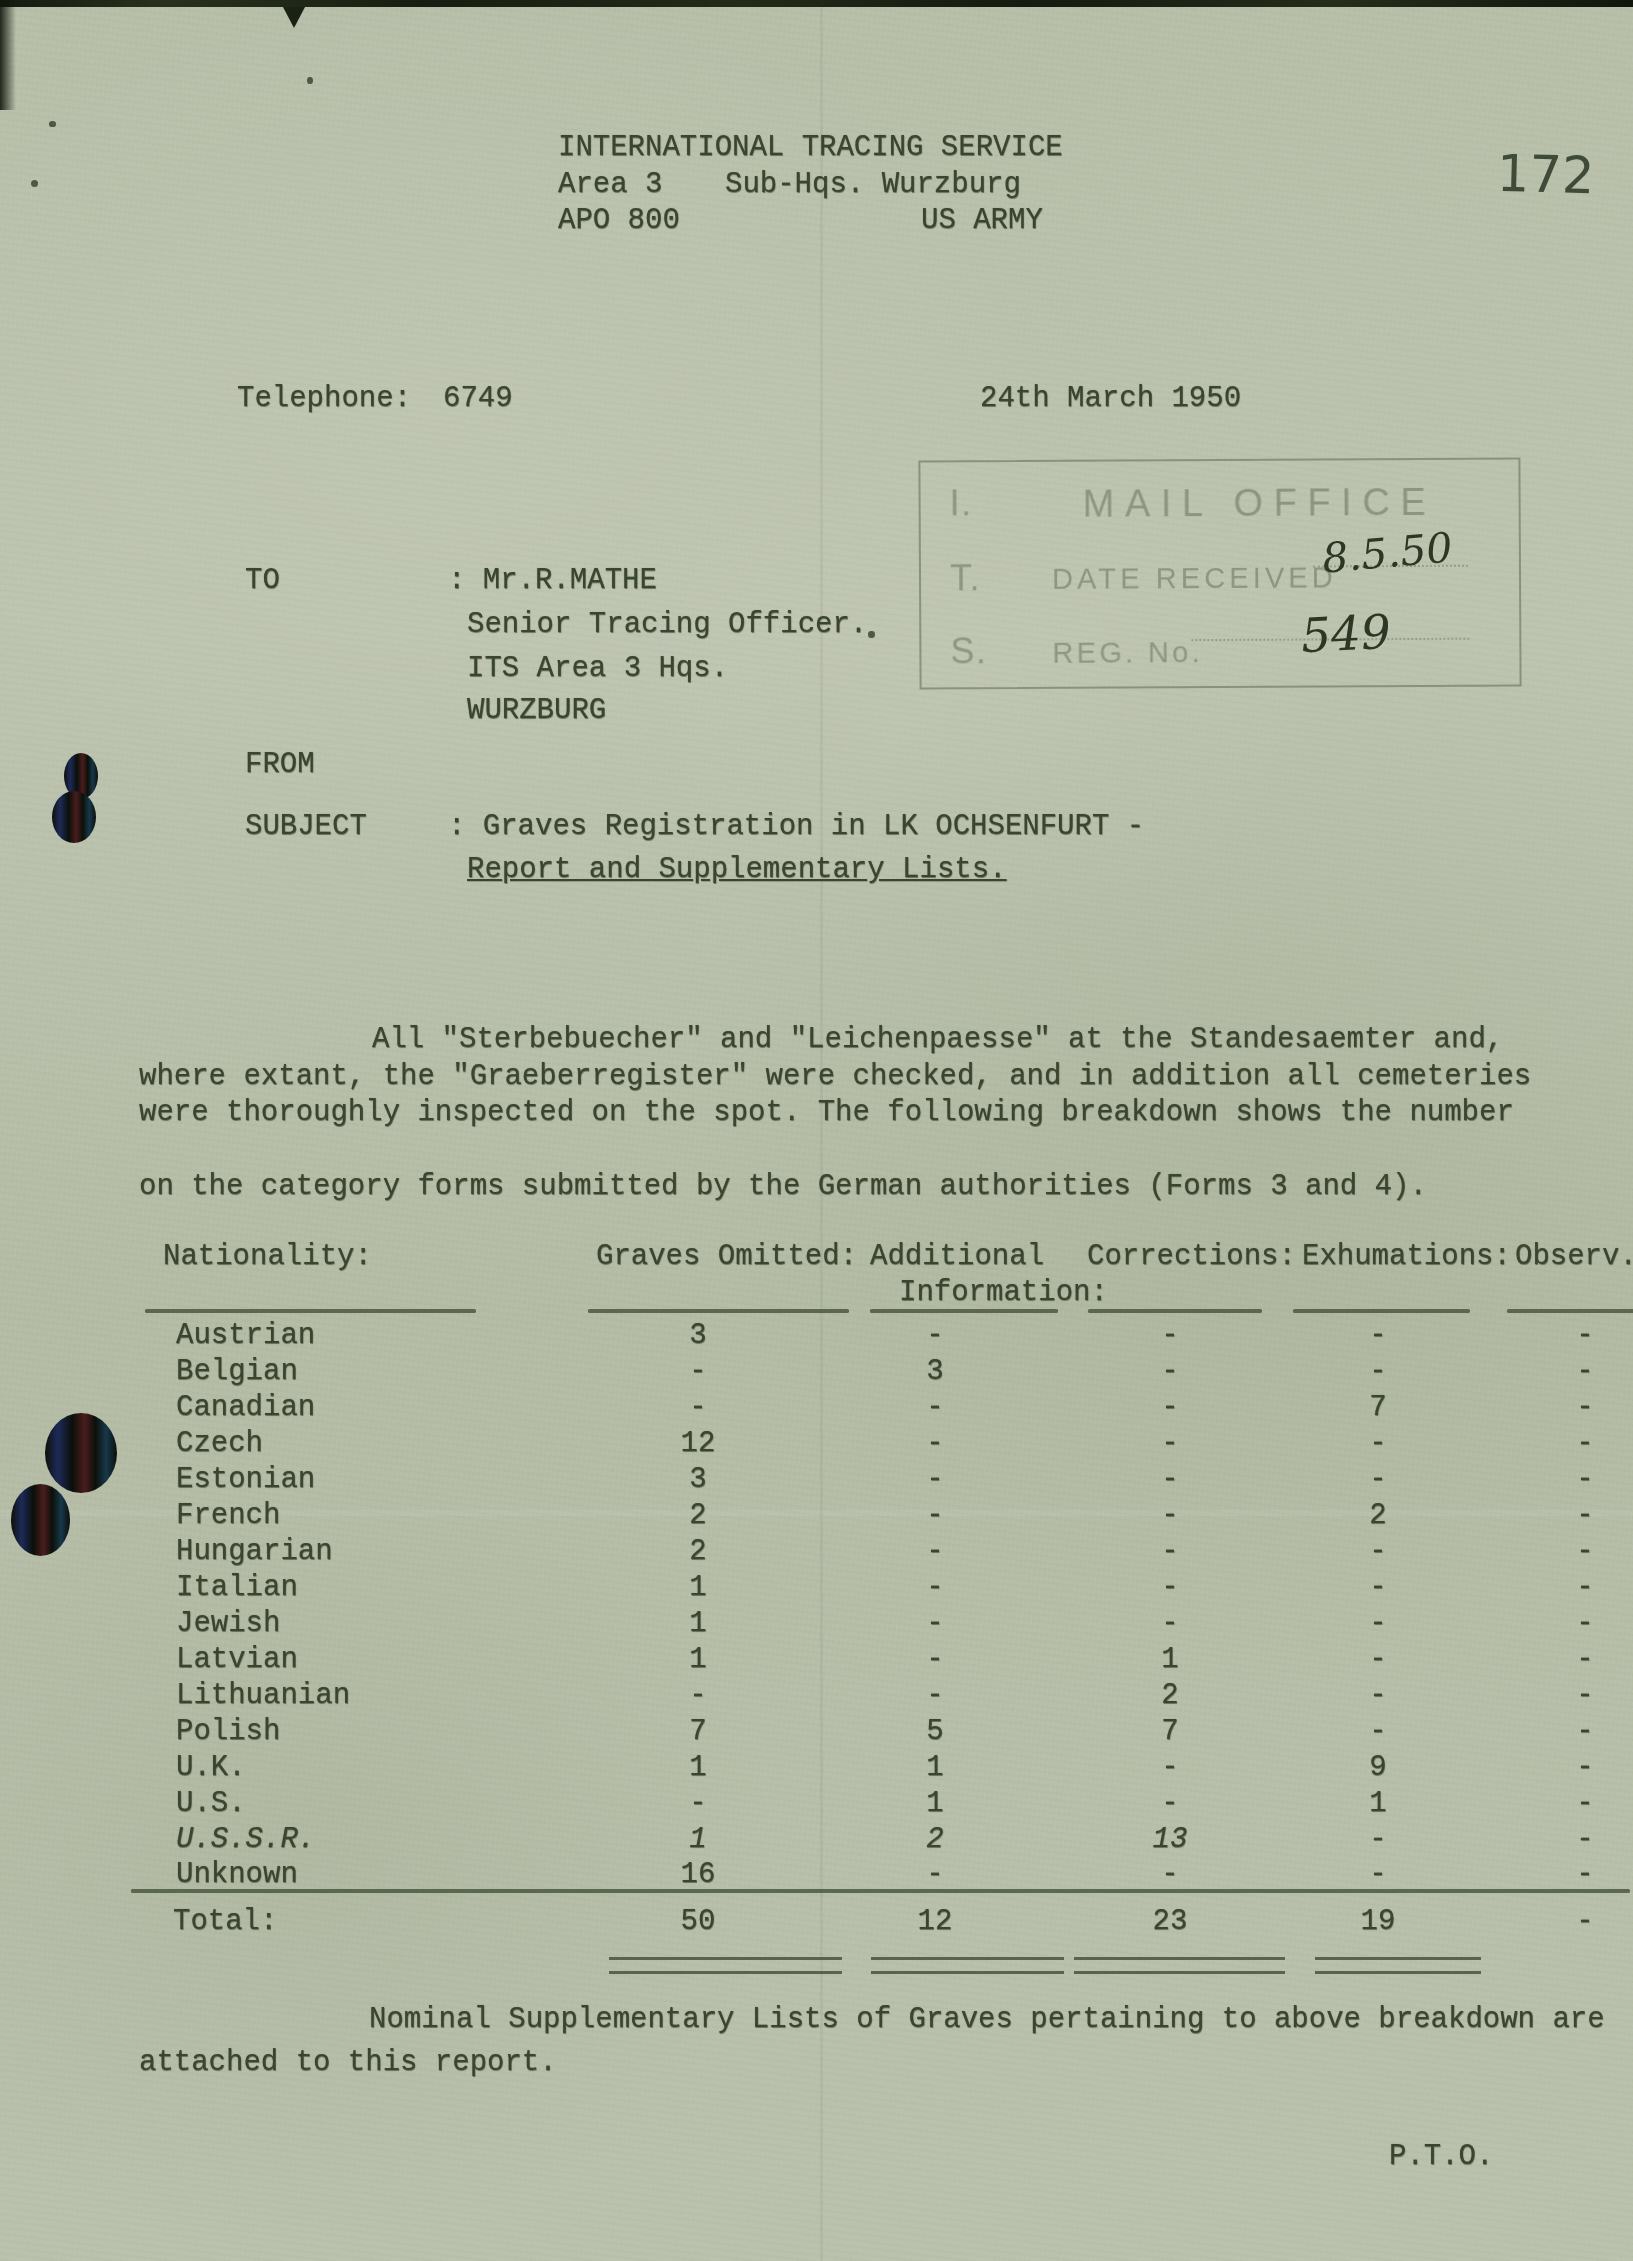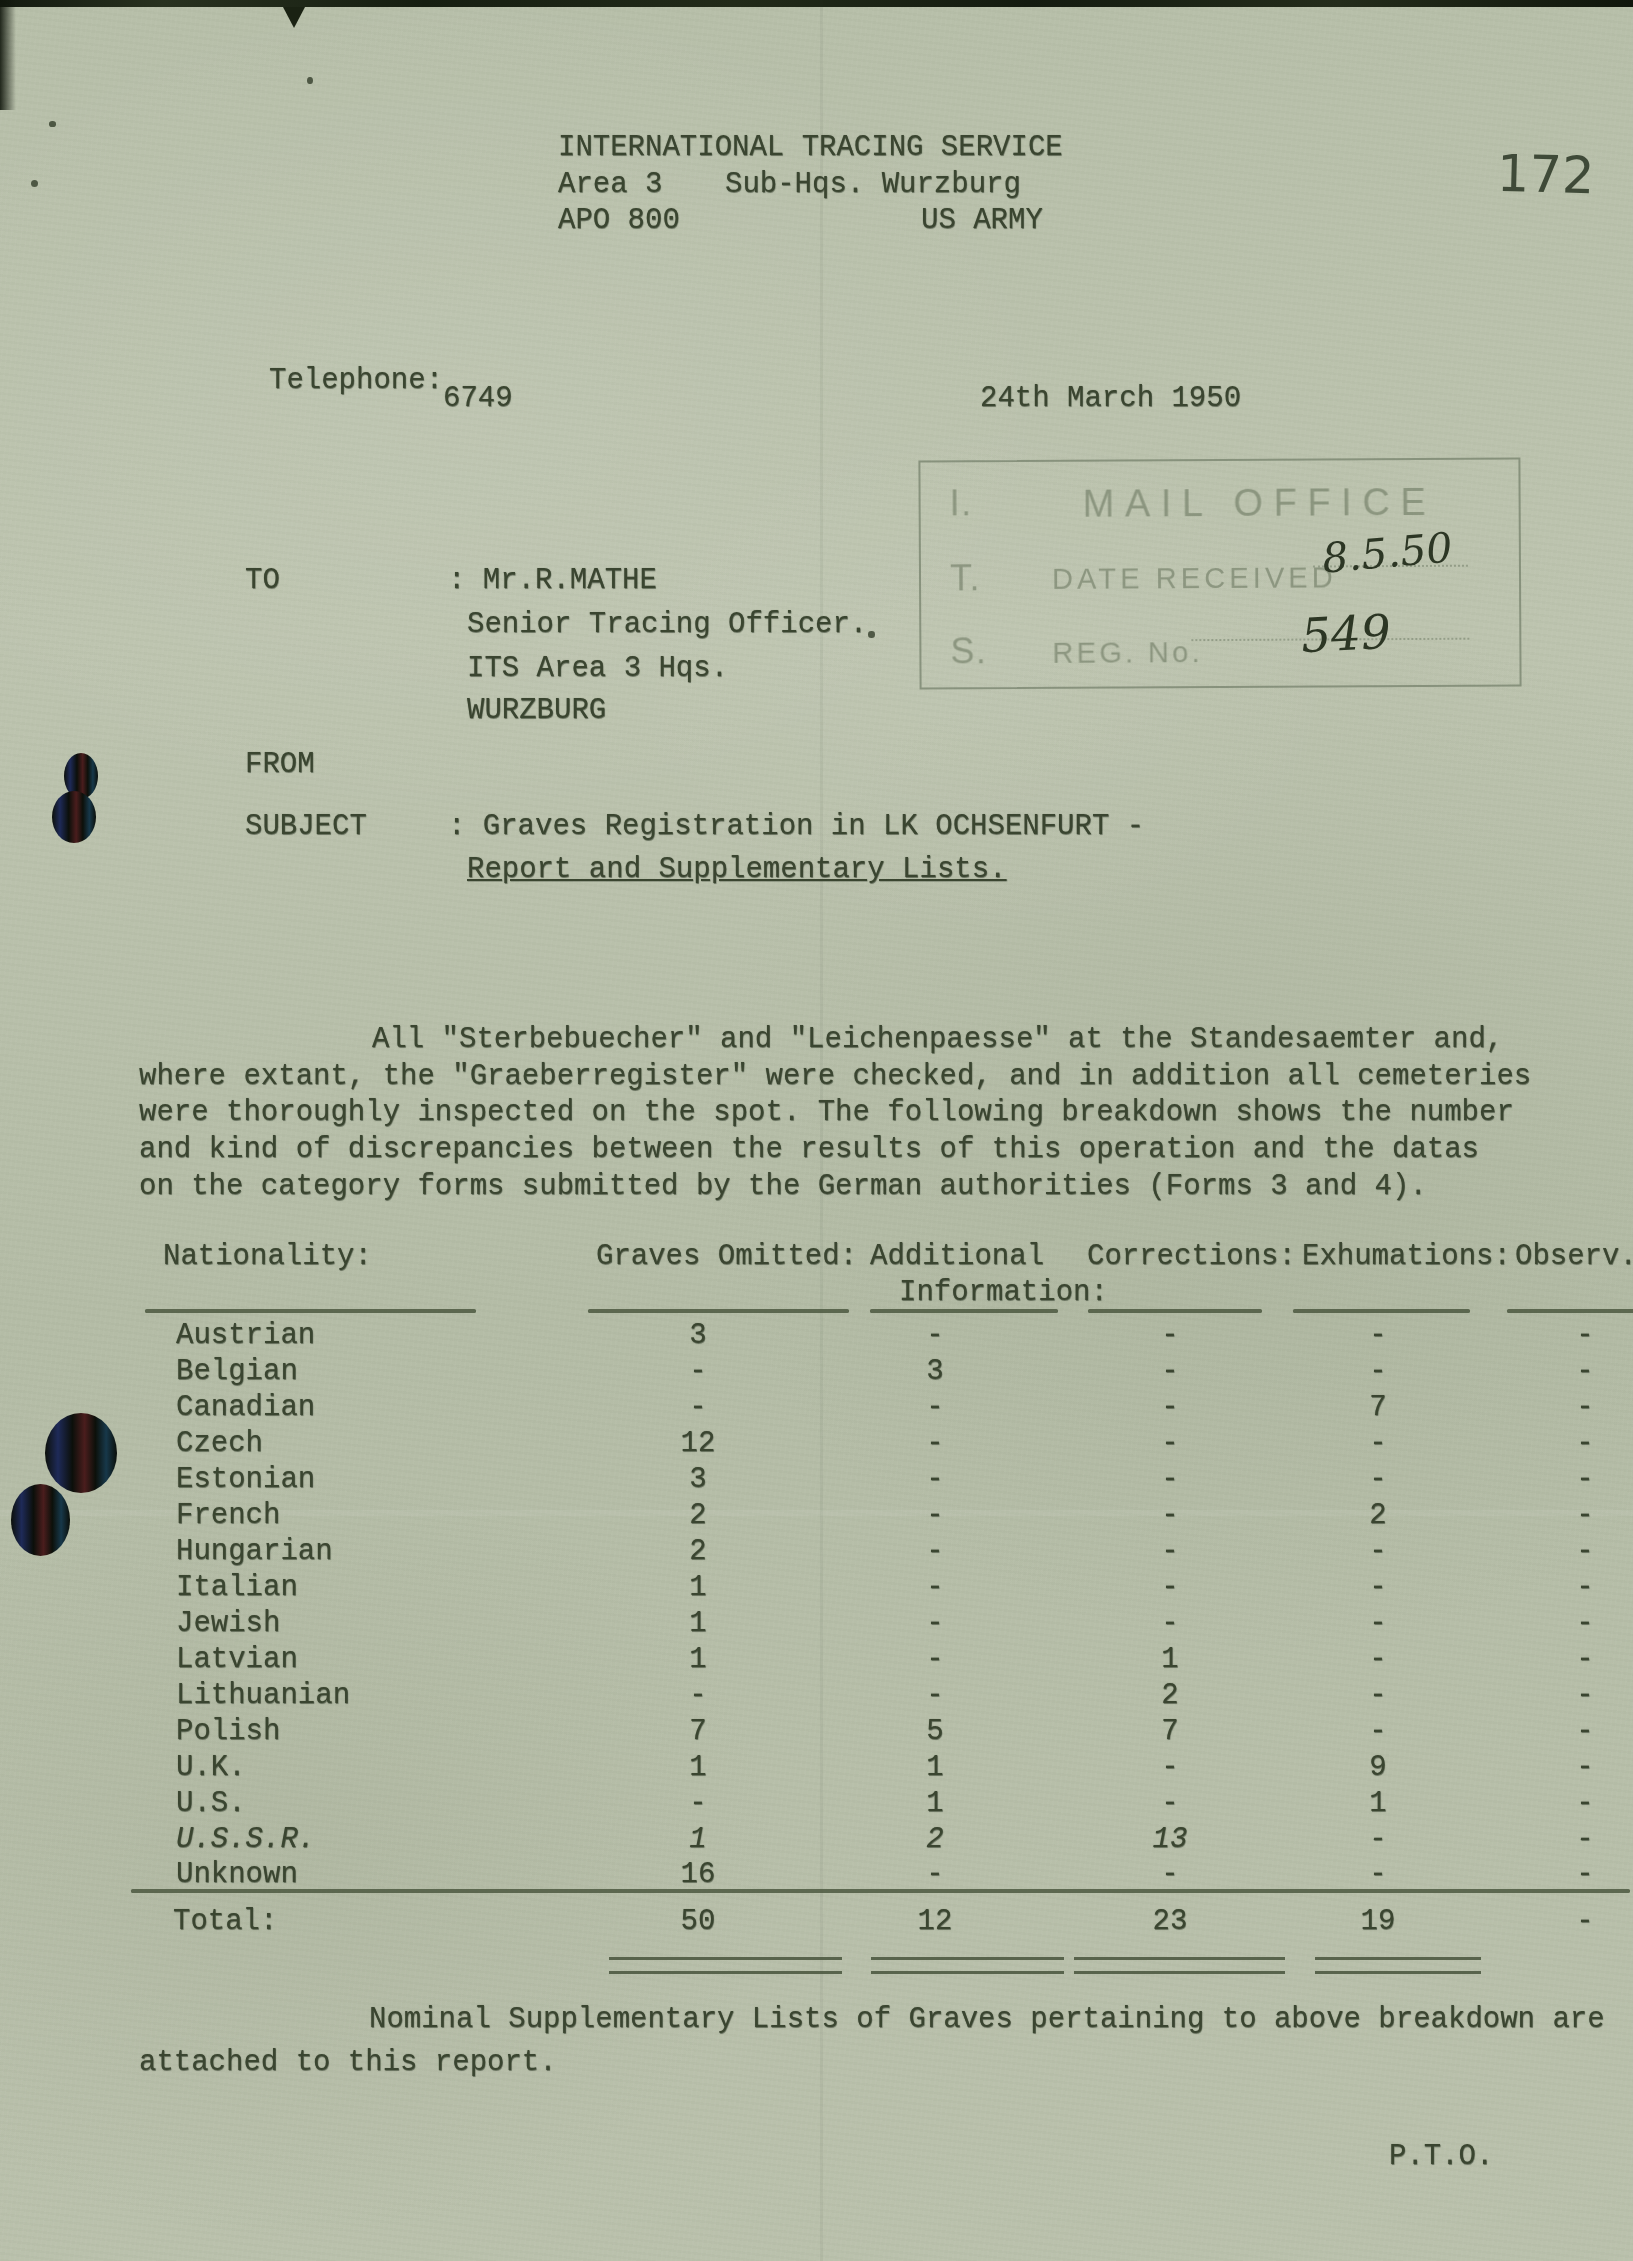--- a/index.html
+++ b/index.html
@@ -78,21 +78,21 @@
   <div class="speck" style="left:868px;top:631px;width:6.5px;height:6.5px;"></div>
 
   <div class="tw" style="left:558px;top:131px;">INTERNATIONAL TRACING SERVICE</div>
   <div class="tw" style="left:558px;top:168px;">Area 3</div>
   <div class="tw" style="left:725px;top:168px;">Sub-Hqs. Wurzburg</div>
   <div class="tw" style="left:558px;top:204px;">APO 800</div>
   <div class="tw" style="left:921px;top:204px;">US ARMY</div>
 
   <div class="hand" style="left:1497px;top:145px;font-size:51px;color:#3f4a38;transform:rotate(1.5deg);font-style:normal;font-family:'DejaVu Sans',sans-serif;">172</div>
 
-  <div class="tw" style="left:237px;top:364px;margin-left:32px;">Telephone:</div>
+  <div class="tw" style="left:237px;top:382px;">Telephone:</div>
   <div class="tw" style="left:443px;top:382px;">6749</div>
   <div class="tw" style="left:980px;top:382px;">24th March 1950</div>
 
   <div class="stampbox">
     <div class="stamptext" style="left:29px;top:19.6px;font-size:36px;letter-spacing:1.6px;">I.</div>
     <div class="stamptext" style="left:162px;top:21px;font-size:38px;letter-spacing:10.6px;">MAIL OFFICE</div>
     <div class="stamptext" style="left:29px;top:95px;font-size:36px;letter-spacing:1.6px;">T.</div>
     <div class="stamptext" style="left:131px;top:101px;font-size:29px;letter-spacing:4.1px;">DATE RECEIVED</div>
     <div class="stampleader" style="left:392px;top:105px;width:155px;"></div>
     <div class="stamptext" style="left:29px;top:168px;font-size:36px;letter-spacing:1.6px;">S.</div>
@@ -110,21 +110,20 @@
 
   <div class="tw" style="left:245px;top:748px;">FROM</div>
 
   <div class="tw" style="left:245px;top:810px;">SUBJECT</div>
   <div class="tw" style="left:448px;top:810px;">: Graves Registration in LK OCHSENFURT -</div>
   <div class="tw" style="left:467px;top:853px;text-decoration:underline;">Report and Supplementary Lists.</div>
 
   <div class="tw" style="left:372px;top:1023px;">All "Sterbebuecher" and "Leichenpaesse" at the Standesaemter and,</div>
   <div class="tw" style="left:139px;top:1060px;">where extant, the "Graeberregister" were checked, and in addition all cemeteries</div>
   <div class="tw" style="left:139px;top:1096px;">were thoroughly inspected on the spot. The following breakdown shows the number</div>
-  <div class="tw" style="left:139px;top:1133px;">and kind of discrepancies between the results of this operation and the datas</div>
   <div class="tw" style="left:139px;top:1170px;">on the category forms submitted by the German authorities (Forms 3 and 4).</div>
 
   <div class="tw" style="left:163px;top:1240px;">Nationality:</div>
   <div class="tw" style="left:596px;top:1240px;">Graves Omitted:</div>
   <div class="tw" style="left:870px;top:1240px;">Additional</div>
   <div class="tw" style="left:1087px;top:1240px;">Corrections:</div>
   <div class="tw" style="left:1302px;top:1240px;">Exhumations:</div>
   <div class="tw" style="left:1515px;top:1240px;">Observ.</div>
   <div class="tw" style="left:899px;top:1276px;">Information:</div>
 

